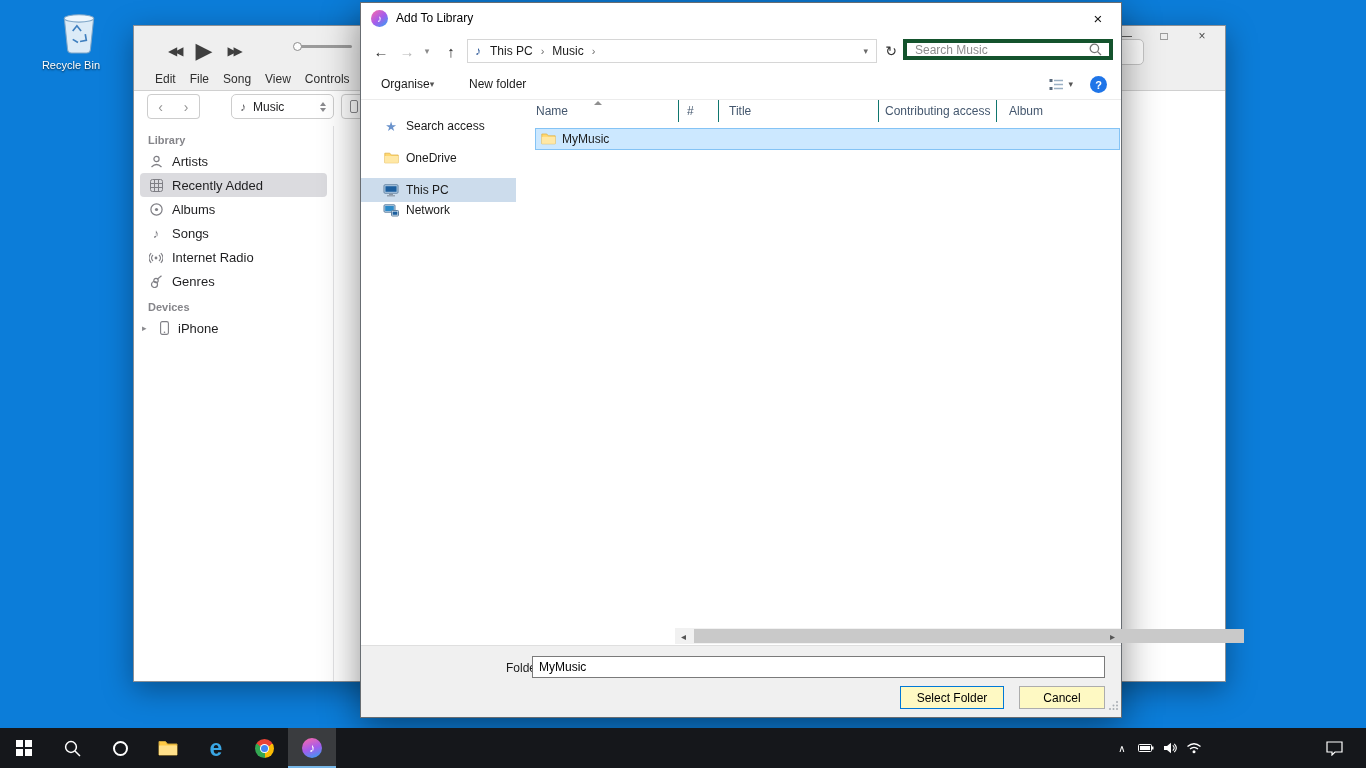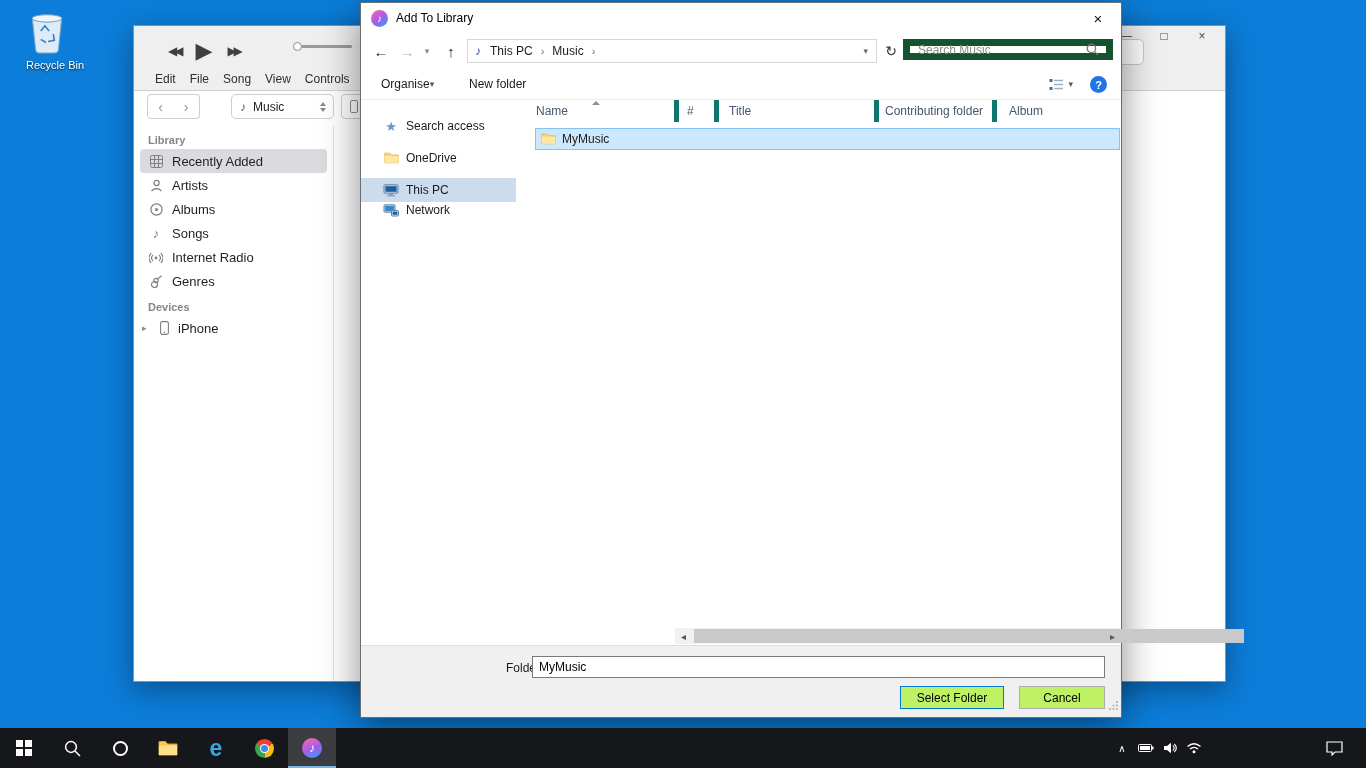--- a/index.html
+++ b/index.html
@@ -1,20 +1,20 @@
 <!DOCTYPE html>
 <html><head>
 <meta charset="utf-8">
 <style>
   *{box-sizing:border-box;margin:0;padding:0;font-family:"Liberation Sans",sans-serif}
   html,body{width:1366px;height:768px;overflow:hidden}
   .desktop{position:relative;width:1366px;height:768px;background:#0c7dd9}
 
   
-  .recycle-bin{position:absolute;left:26px;top:8px;width:74px;text-align:left;z-index:1}
+  .recycle-bin{position:absolute;left:26px;top:8px;width:74px;text-align:right;z-index:1}
   .rb-label{color:#fff;font-size:11px;margin-top:1px;text-shadow:0 1px 2px rgba(0,0,0,.75)}
 
   
   .itunes{position:absolute;left:133px;top:25px;width:1093px;height:657px;background:#fff;
           border:1px solid #8b9096;box-shadow:0 8px 28px rgba(0,0,0,.35);z-index:2}
   .it-toolbar{position:absolute;left:0;top:0;right:0;height:65px;background:#efefef;border-bottom:1px solid #d0d0d0}
   .playback{position:absolute;left:34px;top:8px;height:34px;display:flex;align-items:center;gap:15px;color:#3f3f3f}
   .pb-small{font-size:12px;letter-spacing:-3px;cursor:default}
   .pb-big{font-size:22px;cursor:default}
   .volume{position:absolute;left:160px;top:19px;width:58px;height:3px;background:#9b9b9b;border-radius:2px}
@@ -58,61 +58,61 @@
   .g-fwd{left:34px;width:24px;color:#b7b7b7}
   .g-chev{left:58px;width:16px;font-size:9px;color:#8a8a8a}
   .g-up{left:78px;width:24px;color:#2b2b2b}
   .addressbar{position:absolute;left:106px;top:6px;width:410px;height:24px;border:1px solid #d6d6d6;background:#fff;display:flex;align-items:center;font-size:12px;color:#1b1b1b}
   .ab-icon{color:#2b5797;margin:0 4px 0 7px;font-size:12px}
   .crumb{padding:0 5px}
   .crumb-sep{color:#6d6d6d;font-size:11px;padding:0 3px}
   .ab-spacer{flex:1}
   .ab-drop{color:#6a6a6a;font-size:9px;margin-right:8px}
   .refreshbtn{position:absolute;left:518px;top:6px;width:24px;height:24px;display:flex;align-items:center;justify-content:center;color:#333;font-size:14px}
-  .searchbox{position:absolute;left:542px;top:6px;width:210px;height:21px;border:7px solid #14532d;background:#fff;display:flex;align-items:center}
+  .searchbox{position:absolute;left:542px;top:6px;width:210px;height:21px;border:4px solid #14532d;background:#fff;display:flex;align-items:center}
   .searchbox input{flex:1;border:none;outline:none;font-size:12px;padding-left:8px;color:#333;background:transparent}
   .searchbox input::placeholder{color:#8e8e8e}
   .search-mag{margin-right:7px;display:flex}
   .dlg-toolbar{position:absolute;left:0;top:66px;right:0;height:31px;border-bottom:1px solid #ececec;background:#fff}
   .tb-item{position:absolute;top:0;height:30px;display:flex;align-items:center;gap:0;font-size:12px;color:#1b1b1b}
   .tb-organise{left:20px}
   .tb-newfolder{left:108px}
   .tb-drop{font-size:9px;color:#555}
   .tb-view{position:absolute;right:48px;top:0;height:30px;display:flex;align-items:center;gap:4px}
   .tb-help{position:absolute;right:14px;top:7px;width:17px;height:17px;border-radius:50%;background:#1f75e8;color:#fff;font-size:11px;font-weight:bold;display:flex;align-items:center;justify-content:center}
 
   .dlg-body{position:absolute;left:0;top:97px;right:0;bottom:72px;background:#fff}
   .dlg-sidenav{position:absolute;left:0;top:0;bottom:0;width:157px}
   .sn-item{position:absolute;left:0;right:2px;height:24px;display:flex;align-items:center;gap:7px;padding-left:22px;font-size:12px;color:#1b1b1b}
   .sn-item.sel{background:#ccdcec}
   .sn-ic{width:16px;display:flex;justify-content:center;align-items:center}
   .star{color:#6b93cc;font-size:13px}
 
   .dlg-files{position:absolute;left:157px;top:0;right:0;bottom:0}
   .fl-header{position:absolute;left:0;top:0;right:0;height:22px;display:flex;font-size:12px;color:#44576e}
-  .fl-col{border-right:5px solid #0f766e;display:flex;align-items:center;padding-left:8px;position:relative}
+  .fl-col{border-right:1px solid #0f766e;display:flex;align-items:center;padding-left:8px;position:relative}
   .c-name{width:161px;padding-left:18px}
   .c-num{width:40px}
   .c-title{width:160px;padding-left:10px}
   .c-artists{width:118px;padding-left:6px}
   .c-album{flex:1;padding-left:12px;border-right:none}
   .sort-caret{position:absolute;top:1px;left:50%;transform:translateX(-50%);width:0;height:0;
               border-left:4px solid transparent;border-right:4px solid transparent;border-bottom:4px solid #8f8f8f}
   .file-row{position:absolute;left:17px;right:1px;top:28px;height:22px;background:#cce8ff;border:1px solid #84c3f5;display:flex;align-items:center;font-size:12px;color:#1b1b1b}
   .file-name{margin-left:6px}
 
   .hscroll{position:absolute;left:157px;right:0;bottom:1px;height:16px;background:#f1f1f1;display:flex;align-items:center}
   .hs-arrow{width:17px;height:16px;display:flex;align-items:center;justify-content:center;color:#555;font-size:10px}
   .hs-arrow.r{position:absolute;right:0}
   .hs-thumb{position:absolute;left:19px;width:550px;top:1px;height:14px;background:#c9c9c9}
 
   .dlg-footer{position:absolute;left:0;right:0;bottom:0;height:72px;background:#f0f0f0;border-top:1px solid #dfdfdf}
   .f-label{position:absolute;left:145px;top:15px;font-size:12px;color:#1b1b1b}
   .f-input{position:absolute;left:171px;top:10px;width:573px;height:22px;border:1px solid #7a7a7a;font-size:12px;padding-left:6px;color:#000;background:#fff;outline:none}
-  .f-btn{position:absolute;top:40px;height:23px;background:#bef264;border:1px solid #adadad;font-size:12px;color:#000;display:flex;align-items:center;justify-content:center}
+  .f-btn{position:absolute;top:40px;height:23px;background:#fef9c3;border:1px solid #adadad;font-size:12px;color:#000;display:flex;align-items:center;justify-content:center}
   .b-select{left:539px;width:104px;border-color:#0078d7}
   .b-cancel{left:658px;width:86px}
   .grip{position:absolute;right:2px;bottom:2px}
 
   
   .taskbar{position:absolute;left:0;bottom:0;width:1366px;height:40px;background:#15171b;z-index:9;display:flex}
   .tb-btn{width:48px;height:40px;display:flex;align-items:center;justify-content:center}
   .tb-btn.active{background:rgba(255,255,255,.16);box-shadow:inset 0 -2px 0 #77b7e8}
   .start-grid{display:grid;grid-template-columns:7px 7px;grid-template-rows:7px 7px;gap:2px}
   .start-grid i{background:#fff;display:block}
@@ -183,37 +183,37 @@
           <i class="dn"></i>
         </span>
     </div>
     <div class="it-btn device-btn">
         <span class="dev-glyph"></span>
       </div>
 
     <div class="it-sidebar">
       <div class="sb-header">Library</div>
 
+      <div class="sb-item">
+        <span class="sb-ic">
+          <svg width="13" height="13" viewBox="0 0 13 13">
+              <circle cx="6.5" cy="4" r="2.6" fill="none" stroke="#7f7f85" stroke-width="1.2"></circle>
+              <path d="M1.5 12 q5 -5 10 0" fill="none" stroke="#7f7f85" stroke-width="1.2"></path>
+            </svg>
+        </span>
+        <span>Artists</span>
+      </div>
       <div class="sb-item sel">
         <span class="sb-ic">
           <svg width="13" height="13" viewBox="0 0 13 13">
               <rect x="0.5" y="0.5" width="12" height="12" rx="2" fill="none" stroke="#7f7f85"></rect>
               <path d="M0.5 4.5 h12 M4.5 0.5 v12 M8.5 0.5 v12 M0.5 8.5 h12" stroke="#7f7f85" fill="none"></path>
             </svg>
         </span>
         <span>Recently Added</span>
-      </div>
-      <div class="sb-item">
-        <span class="sb-ic">
-          <svg width="13" height="13" viewBox="0 0 13 13">
-              <circle cx="6.5" cy="4" r="2.6" fill="none" stroke="#7f7f85" stroke-width="1.2"></circle>
-              <path d="M1.5 12 q5 -5 10 0" fill="none" stroke="#7f7f85" stroke-width="1.2"></path>
-            </svg>
-        </span>
-        <span>Artists</span>
       </div>
       <div class="sb-item">
         <span class="sb-ic">
           <svg width="13" height="13" viewBox="0 0 13 13">
               <circle cx="6.5" cy="6.5" r="5.6" fill="none" stroke="#7f7f85" stroke-width="1.2"></circle>
               <circle cx="6.5" cy="6.5" r="1.6" fill="#7f7f85"></circle>
             </svg>
         </span>
         <span>Albums</span>
       </div>
@@ -357,21 +357,21 @@
             <span class="sort-caret"></span>
             <span>Name</span>
           </div>
           <div class="fl-col c-num">
             <span>#</span>
           </div>
           <div class="fl-col c-title">
             <span>Title</span>
           </div>
           <div class="fl-col c-artists">
-            <span>Contributing folder</span>
+            <span>Contributing access</span>
           </div>
           <div class="fl-col c-album">
             <span>Album</span>
           </div>
         </div>
 
         <div class="file-row">
           <span style="margin-left:5px;display:flex">
             <svg width="15" height="12" viewBox="0 0 15 12">
                 <path d="M0.8 1 h5 l1.4 1.8 h7 v8 H0.8z" fill="#ffd76e" stroke="#dfb44e" stroke-width="0.8"></path>

